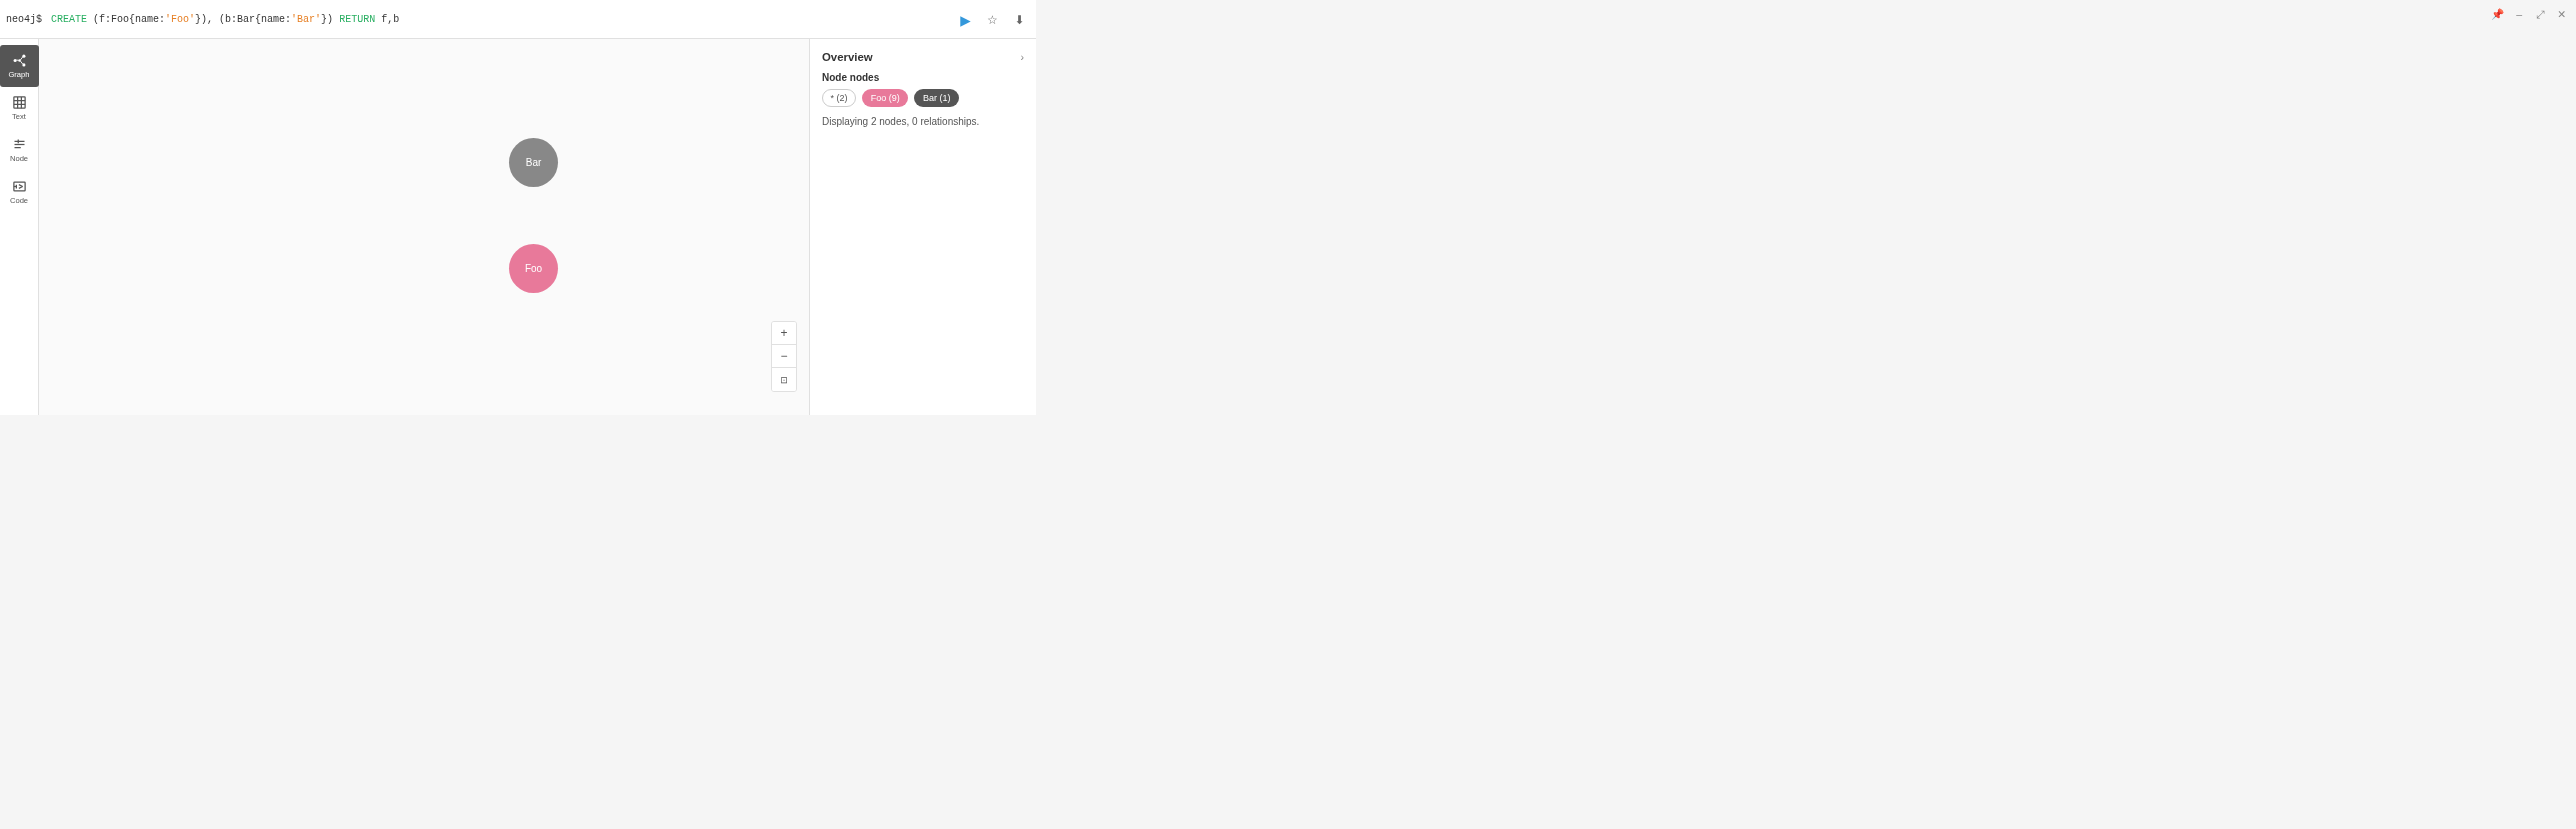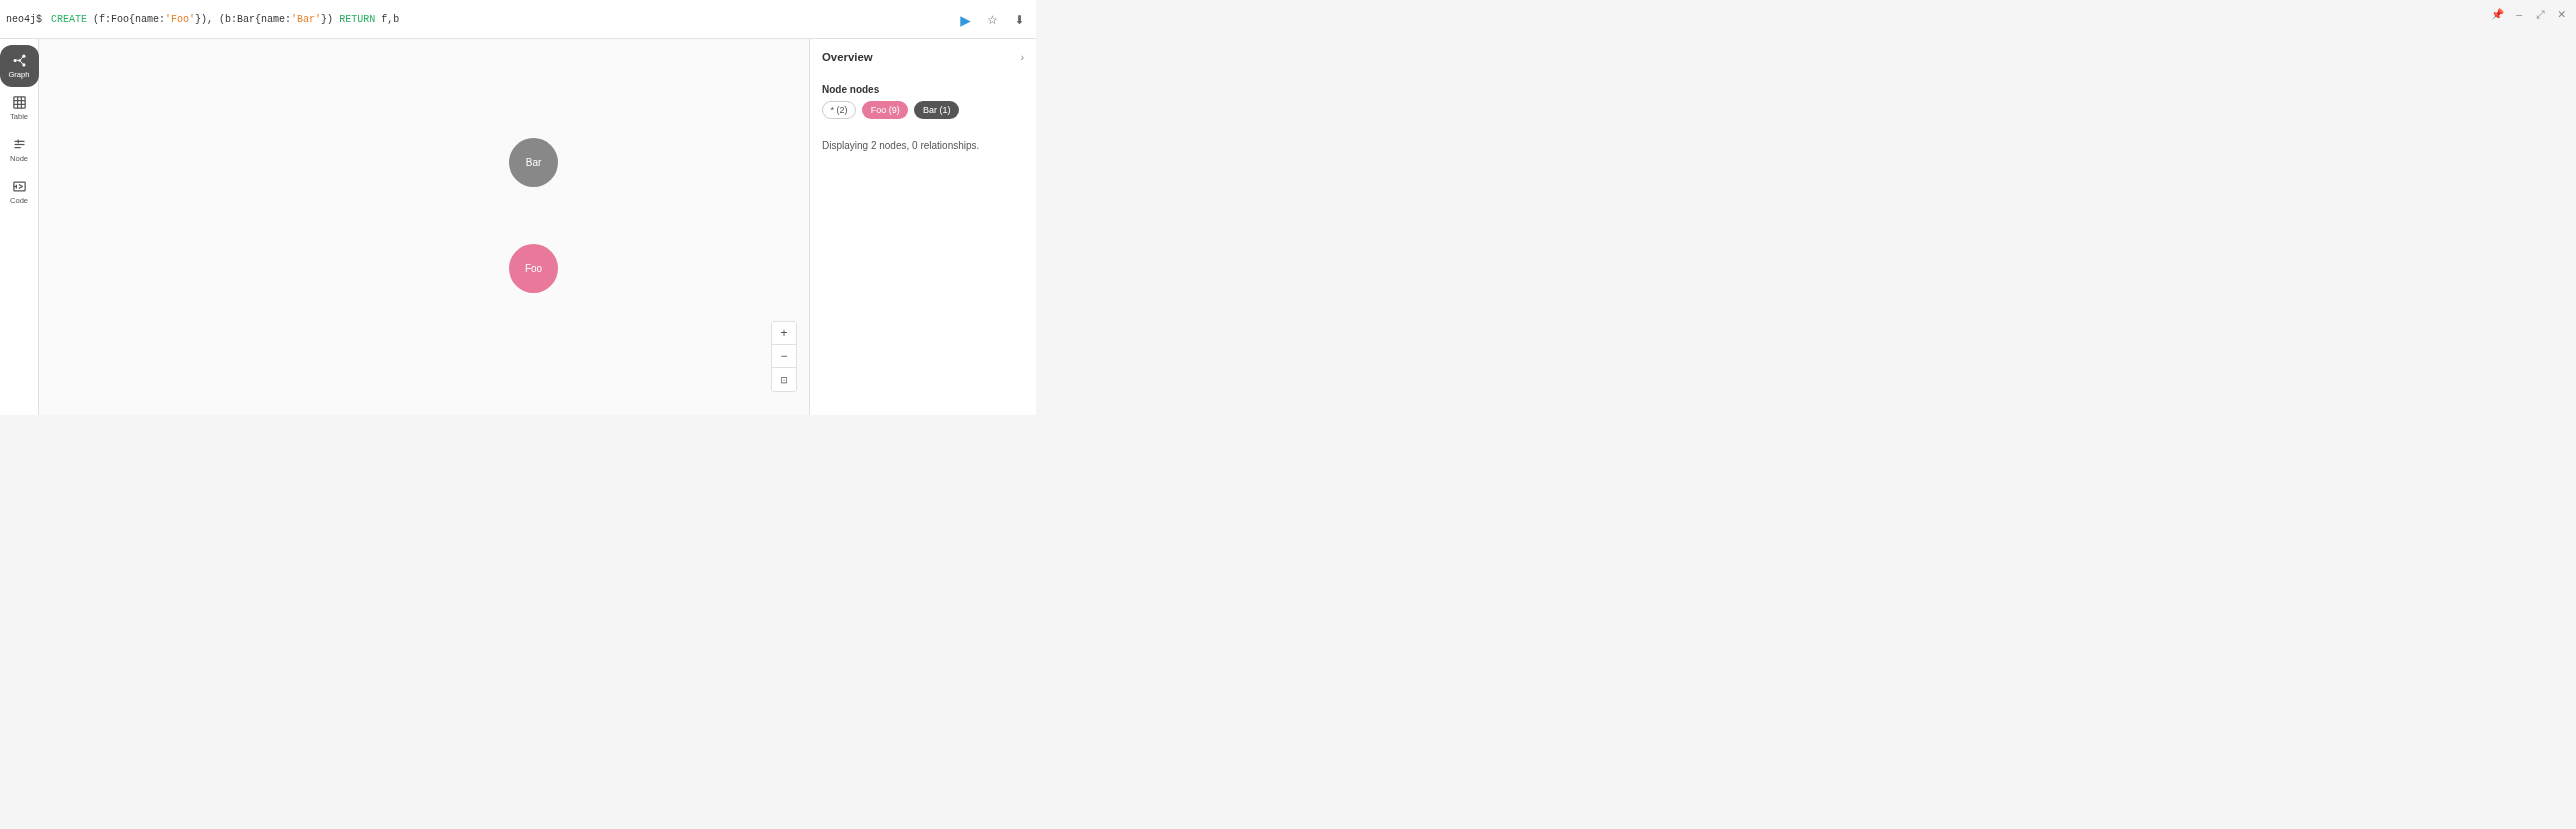--- a/index.html
+++ b/index.html
@@ -97,21 +97,21 @@
     }
     .sidebar-item {
       width: 39px;
       height: 42px;
       display: flex;
       flex-direction: column;
       align-items: center;
       justify-content: center;
       cursor: pointer;
       gap: 2.3px;
-      border-radius: 12px;
+      border-radius: 3px;
       color: #555;
     }
     .sidebar-item.active {
       background: #555;
       color: #fff;
     }
     .sidebar-item svg {
       width: 15px;
       height: 15px;
     }
@@ -182,21 +182,21 @@
     .zoom-btn:last-child { border-bottom: none; }
 
     
     .right-panel {
       width: 227px;
       background: #fff;
       border-left: 0.8px solid #e0e0e0;
       padding: 12px;
       display: flex;
       flex-direction: column;
-      gap: 21px;
+      gap: 9px;
     }
     .panel-header {
       display: flex;
       align-items: center;
       justify-content: space-between;
     }
     .panel-title {
       font-size: 11.4px;
       font-weight: 600;
       color: #333;
@@ -316,21 +316,21 @@
       <span class="sidebar-item-label">Graph</span>
     </div>
     <div class="sidebar-item">
       <svg viewBox="0 0 24 24" fill="none" stroke="currentColor" stroke-width="2">
         <rect x="3" y="3" width="18" height="18" rx="1"></rect>
         <line x1="3" y1="9" x2="21" y2="9"></line>
         <line x1="3" y1="15" x2="21" y2="15"></line>
         <line x1="9" y1="3" x2="9" y2="21"></line>
         <line x1="15" y1="3" x2="15" y2="21"></line>
       </svg>
-      <span class="sidebar-item-label">Table</span>
+      <span class="sidebar-item-label">Text</span>
     </div>
     <div class="sidebar-item">
       <svg viewBox="0 0 24 24" fill="none" stroke="currentColor" stroke-width="2">
         <line x1="4" y1="7" x2="20" y2="7"></line>
         <line x1="4" y1="12" x2="20" y2="12"></line>
         <line x1="4" y1="17" x2="14" y2="17"></line>
         <line x1="10" y1="4" x2="10" y2="10"></line>
       </svg>
       <span class="sidebar-item-label">Node</span>
     </div>

